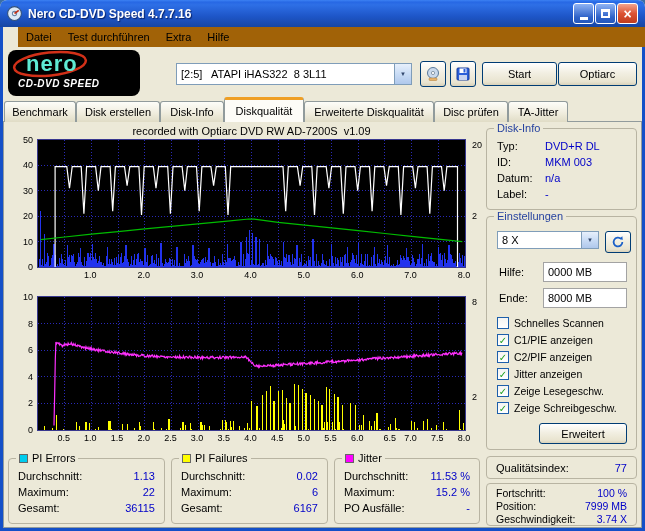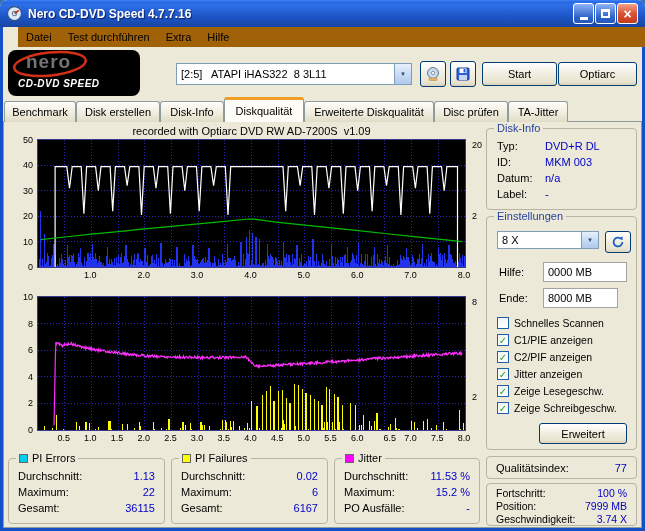--- a/index.html
+++ b/index.html
@@ -17,21 +17,21 @@
 .glyph-max{width:9px;height:9px;border:2px solid #fff;border-top-width:3px}
 .glyph-close{color:#fff;font-weight:bold;font-size:14px;line-height:14px}
 .edge{position:absolute;background:#1450C8}
 .edge-l{left:0;top:27px;width:3px;height:504px}
 .edge-r{left:642px;top:27px;width:3px;height:504px}
 .edge-b{left:0;top:528px;width:645px;height:3px}
 .menubar{position:absolute;left:18px;top:27px;width:639px;height:20px;display:flex;align-items:center;font-size:11px;background:#a16207}
 .menu-item{padding:2px 8px;color:#000;cursor:default}
 .logo{position:absolute;left:8px;top:50px;width:132px;height:46px;background:#000;border-radius:8px;overflow:hidden}
 .logo svg{position:absolute;left:0;top:0}
-.logo-brand{position:absolute;left:18px;top:1px;color:#737373;font-size:19px;font-weight:bold;letter-spacing:1px}
+.logo-brand{position:absolute;left:18px;top:1px;color:#5eead4;font-size:22px;font-weight:bold;letter-spacing:1px}
 .logo-product{position:absolute;left:10px;top:28px;color:#fff;font-size:10px;font-weight:bold;font-style:italic;letter-spacing:.5px}
 .combo{position:absolute;background:#fff;border:1px solid #7F9DB9;display:flex;align-items:center;font-size:11px}
 #drive-combo{left:176px;top:63px;width:236px;height:22px}
 .combo-text{padding-left:4px;white-space:pre;overflow:hidden}
 .combo-arrow{margin-left:auto;width:17px;align-self:stretch;background:linear-gradient(#E7F0FC,#C9DCF5 50%,#AFC8EC);border-left:1px solid #7F9DB9;display:flex;align-items:center;justify-content:center;font-size:6px;color:#33486E}
 .xp-btn{border:1px solid #003C74;border-radius:3px;background:linear-gradient(180deg,#FFFFFF,#F2EFE2 45%,#E9E4D0 85%,#D9D2BA);font-size:11px;color:#000;display:flex;align-items:center;justify-content:center;cursor:default}
 #btn-load{position:absolute;left:420px;top:61px;width:26px;height:26px}
 #btn-save{position:absolute;left:450px;top:61px;width:26px;height:26px}
 #btn-start{position:absolute;left:482px;top:62px;width:75px;height:24px}
 #btn-exit{position:absolute;left:558px;top:62px;width:79px;height:24px}
@@ -58,21 +58,21 @@
 .legend-square{width:9px;height:9px;border:1px solid #666;display:inline-block}
 #grp-diskinfo{left:486px;top:128px;width:151px;height:82px}
 .di-row{position:absolute;left:10px;right:6px;height:14px;font-size:11px}
 .di-val{position:absolute;left:48px;color:#0000C8}
 #grp-settings{left:486px;top:216px;width:151px;height:234px}
 #speed-combo{left:10px;top:14px;width:102px;height:18px}
 #btn-refresh{position:absolute;left:118px;top:14px;width:26px;height:22px}
 .set-lbl{position:absolute;left:12px;font-size:11px}
 .field{position:absolute;background:#fff;border:1px solid #a3a3a3;height:20px;font-size:11px;display:flex;align-items:center;padding-left:4px}
 #fld-start{left:56px;top:45px;width:84px}
-#fld-end{left:56px;top:71px;width:75px}
+#fld-end{left:56px;top:71px;width:84px}
 .cb{position:absolute;left:10px;height:14px;display:flex;align-items:center;font-size:10.5px;white-space:nowrap}
 .cb .box{width:12px;height:12px;border:1px solid #1D5FAB;background:linear-gradient(#F4F4F2,#FFFFFF);margin-right:5px;font-size:10px;line-height:11px;text-align:center;color:#1FA11F;font-weight:bold;font-family:"DejaVu Sans",sans-serif}
 #btn-adv{position:absolute;left:52px;top:206px;width:88px;height:21px}
 #grp-quality{left:486px;top:456px;width:151px;height:23px;display:flex;align-items:center;padding:0 9px;font-size:11px}
 #grp-quality .val{margin-left:auto;color:#0000C8}
 #grp-progress{left:486px;top:483px;width:151px;height:43px}
 .prow{position:absolute;left:9px;right:9px;display:flex;font-size:10.5px}
 .prow .val{margin-left:auto;color:#0000C8}
 .stats-grp{top:458px;height:66px}
 #grp-pie{left:8px;width:157px}

